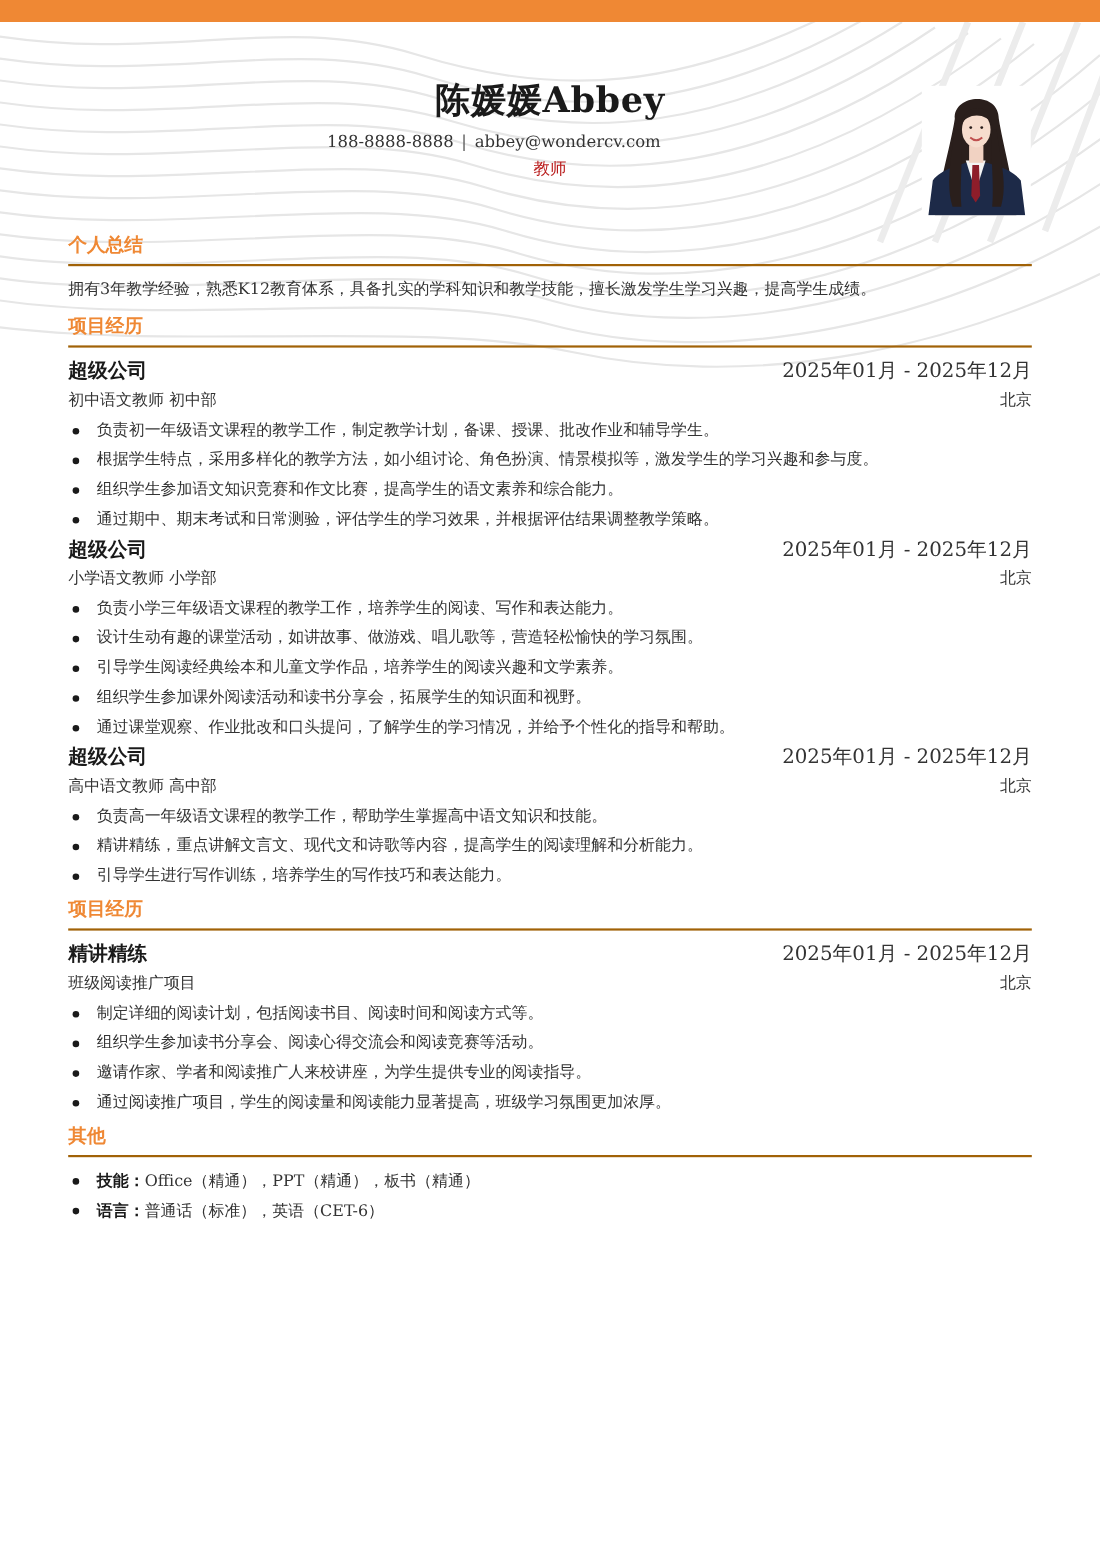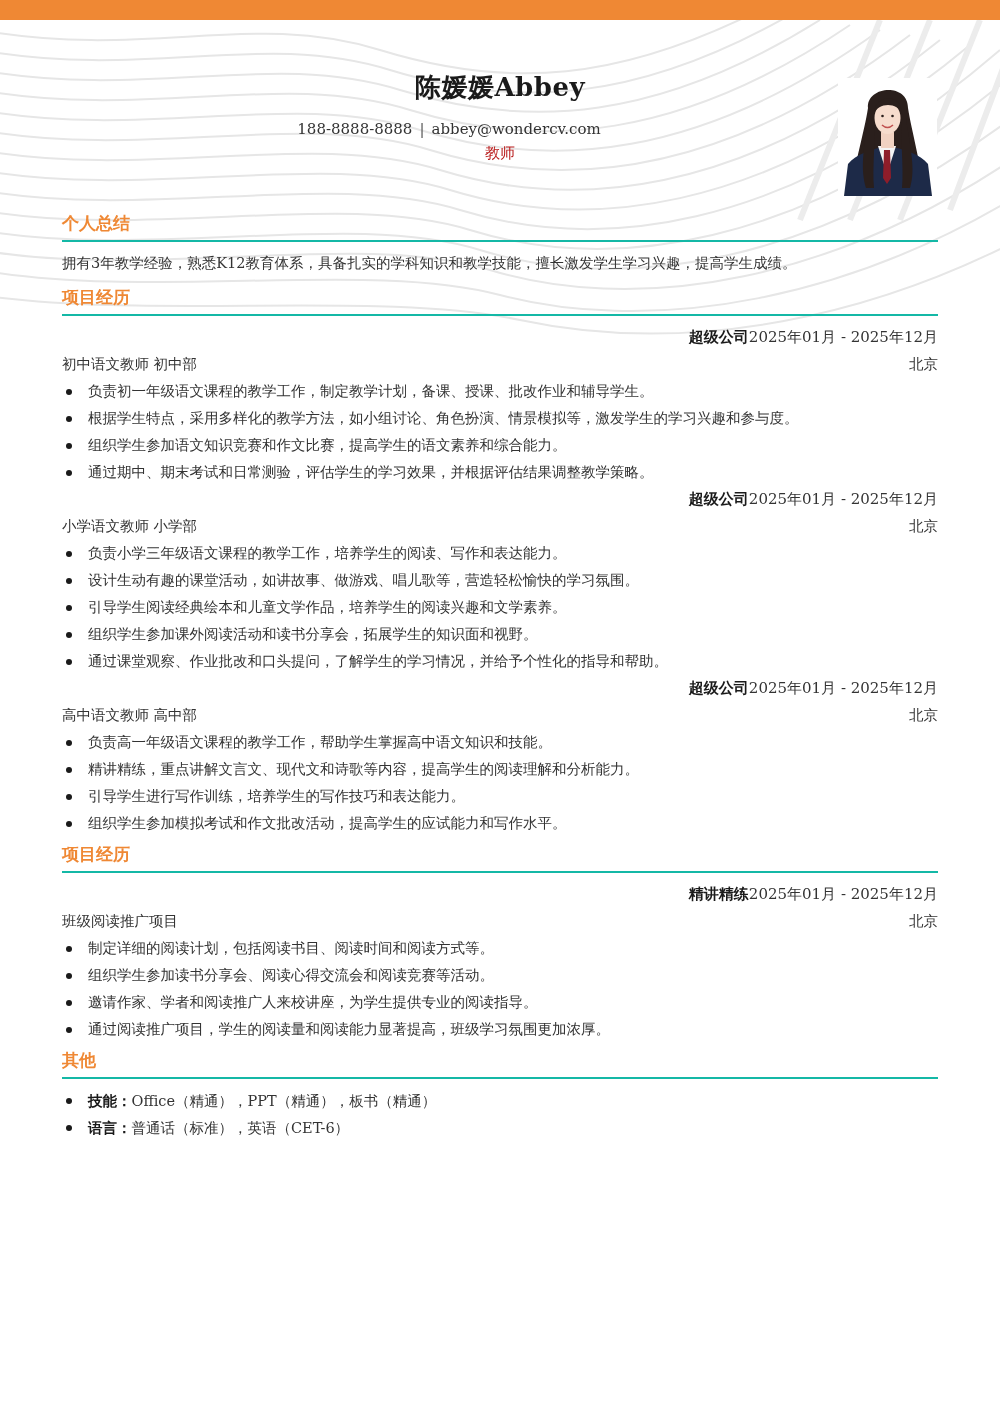--- a/index.html
+++ b/index.html
@@ -18,21 +18,21 @@
       position: absolute; left: 0; top: 20px; width: 1000px; height: 320px;
       overflow: hidden;
     }
     .wave-bg svg { width: 1000px; height: 320px; display: block; }
 
     .header {
       position: absolute; left: 0; top: 20px; width: 1000px; height: 180px;
     }
     .name {
       position: absolute; left: 0; width: 1000px; top: 50px;
-      text-align: center; font-size: 26px; font-weight: bold; color: #1a1a1a;
+      text-align: center; font-size: 32px; font-weight: bold; color: #1a1a1a;
       letter-spacing: 0.5px;
     }
     .contact {
       position: absolute; left: 0; width: 898px; top: 100px;
       text-align: center; font-size: 15px; color: #333;
     }
     .contact .sep { margin: 0 7px; color: #555; }
     .role {
       position: absolute; left: 0; width: 1000px; top: 124px;
       text-align: center; font-size: 15px; color: #b91c1c;
@@ -40,30 +40,30 @@
     .photo {
       position: absolute; left: 838px; top: 78px; width: 99px; height: 118px;
       overflow: hidden; background: #ffffff;
     }
 
     .content {
       position: absolute; left: 62px; top: 210px; width: 876px;
     }
     .section-title {
       font-size: 17px; font-weight: bold; color: #ef8834;
-      padding-bottom: 21px; border-bottom: 2px solid #14b8a6;
+      padding-bottom: 21px; border-bottom: 2px solid #a16207;
       height: 32px; line-height: 26px;
     }
     .summary {
       font-size: 14.5px; line-height: 27px; margin-top: 8px; color: #333;
       height: 34px;
     }
     .entry-head {
-      display: flex; justify-content: flex-end;
-      font-size: 15px; height: 27px; line-height: 27px;
+      display: flex; justify-content: space-between;
+      font-size: 18px; height: 27px; line-height: 27px;
     }
     .entry-head .org { font-weight: bold; color: #1a1a1a; }
     .entry-head .date { color: #333; }
     .entry-sub {
       display: flex; justify-content: space-between;
       font-size: 14.5px; height: 27px; line-height: 27px; color: #333;
     }
     ul.bullets { list-style: none; }
     ul.bullets li {
       position: relative; padding-left: 26px;
@@ -195,21 +195,20 @@
         <span class="date">2025年01月 - 2025年12月</span>
       </div>
       <div class="entry-sub">
         <span>高中语文教师 高中部</span>
         <span>北京</span>
       </div>
       <ul class="bullets">
         <li>负责高一年级语文课程的教学工作，帮助学生掌握高中语文知识和技能。</li>
         <li>精讲精练，重点讲解文言文、现代文和诗歌等内容，提高学生的阅读理解和分析能力。</li>
         <li>引导学生进行写作训练，培养学生的写作技巧和表达能力。</li>
-        <li>组织学生参加模拟考试和作文批改活动，提高学生的应试能力和写作水平。</li>
       </ul>
     </div>
   </section>
 
   <section class="section-gap">
     <div class="section-title">项目经历</div>
     <div class="entry first-entry">
       <div class="entry-head">
         <span class="org">精讲精练</span>
         <span class="date">2025年01月 - 2025年12月</span>

